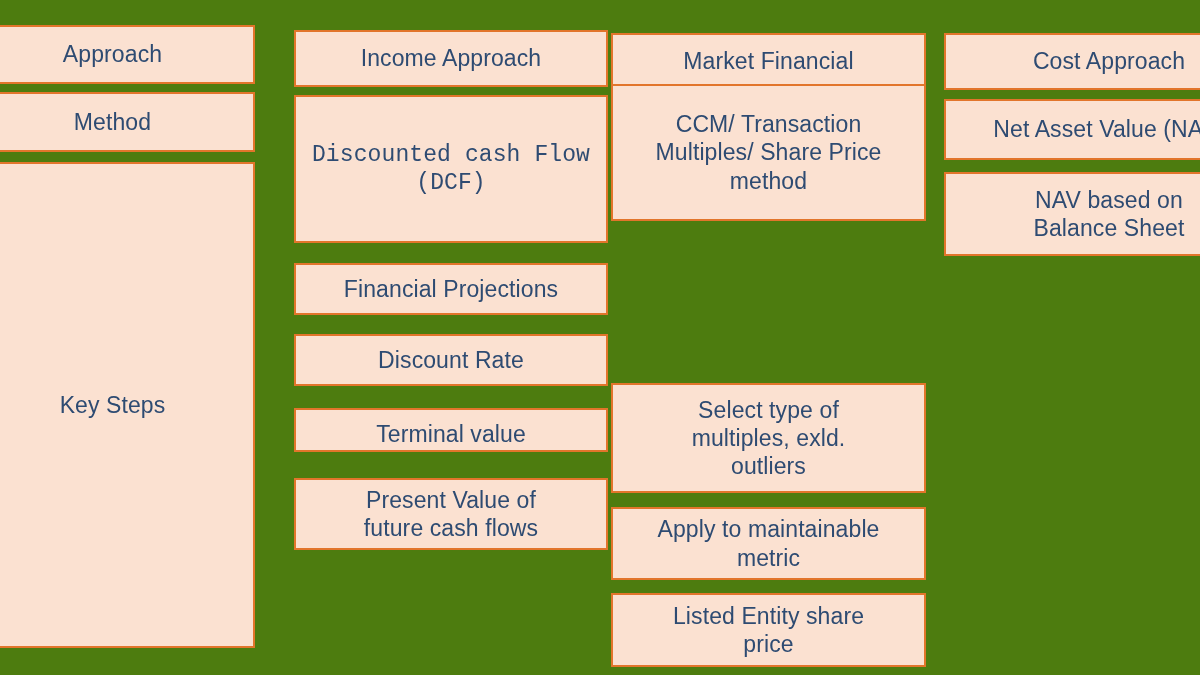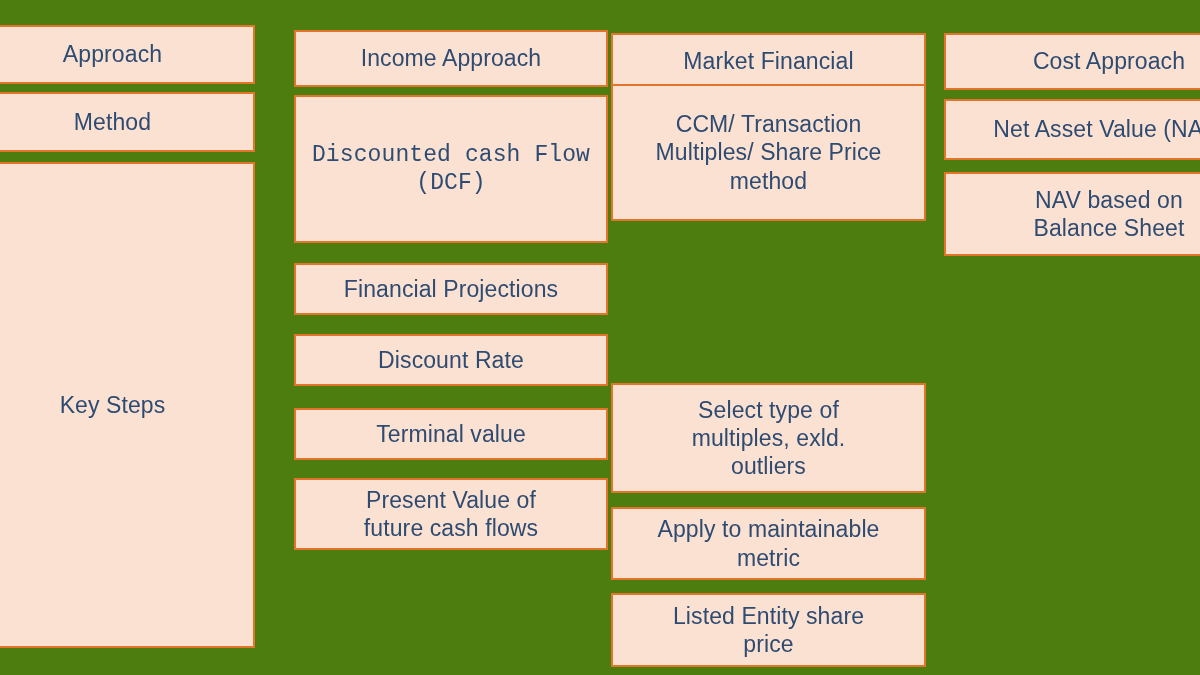--- a/index.html
+++ b/index.html
@@ -95,21 +95,21 @@
     <div class="box" style="top:95px; height:148px;font-family:Liberation Mono, monospace;">
       <span class="txt">Discounted cash Flow
 (DCF)</span>
     </div>
     <div class="box nowrap" style="top:263px; height:52px;">
       <span class="txt">Financial Projections</span>
     </div>
     <div class="box nowrap" style="top:334px; height:52px;">
       <span class="txt">Discount Rate</span>
     </div>
-    <div class="box nowrap" style="top:408px; height:52px;">
+    <div class="box nowrap" style="top:408px; height:44px;align-items:flex-end;">
       <span class="txt">Terminal value</span>
     </div>
     <div class="box" style="top:478px; height:72px;">
       <span class="txt">Present Value of
 future cash flows</span>
     </div>
   </div>
 
   <div class="col col-market">
     <div class="box nowrap" style="top:33px; height:57px;">

